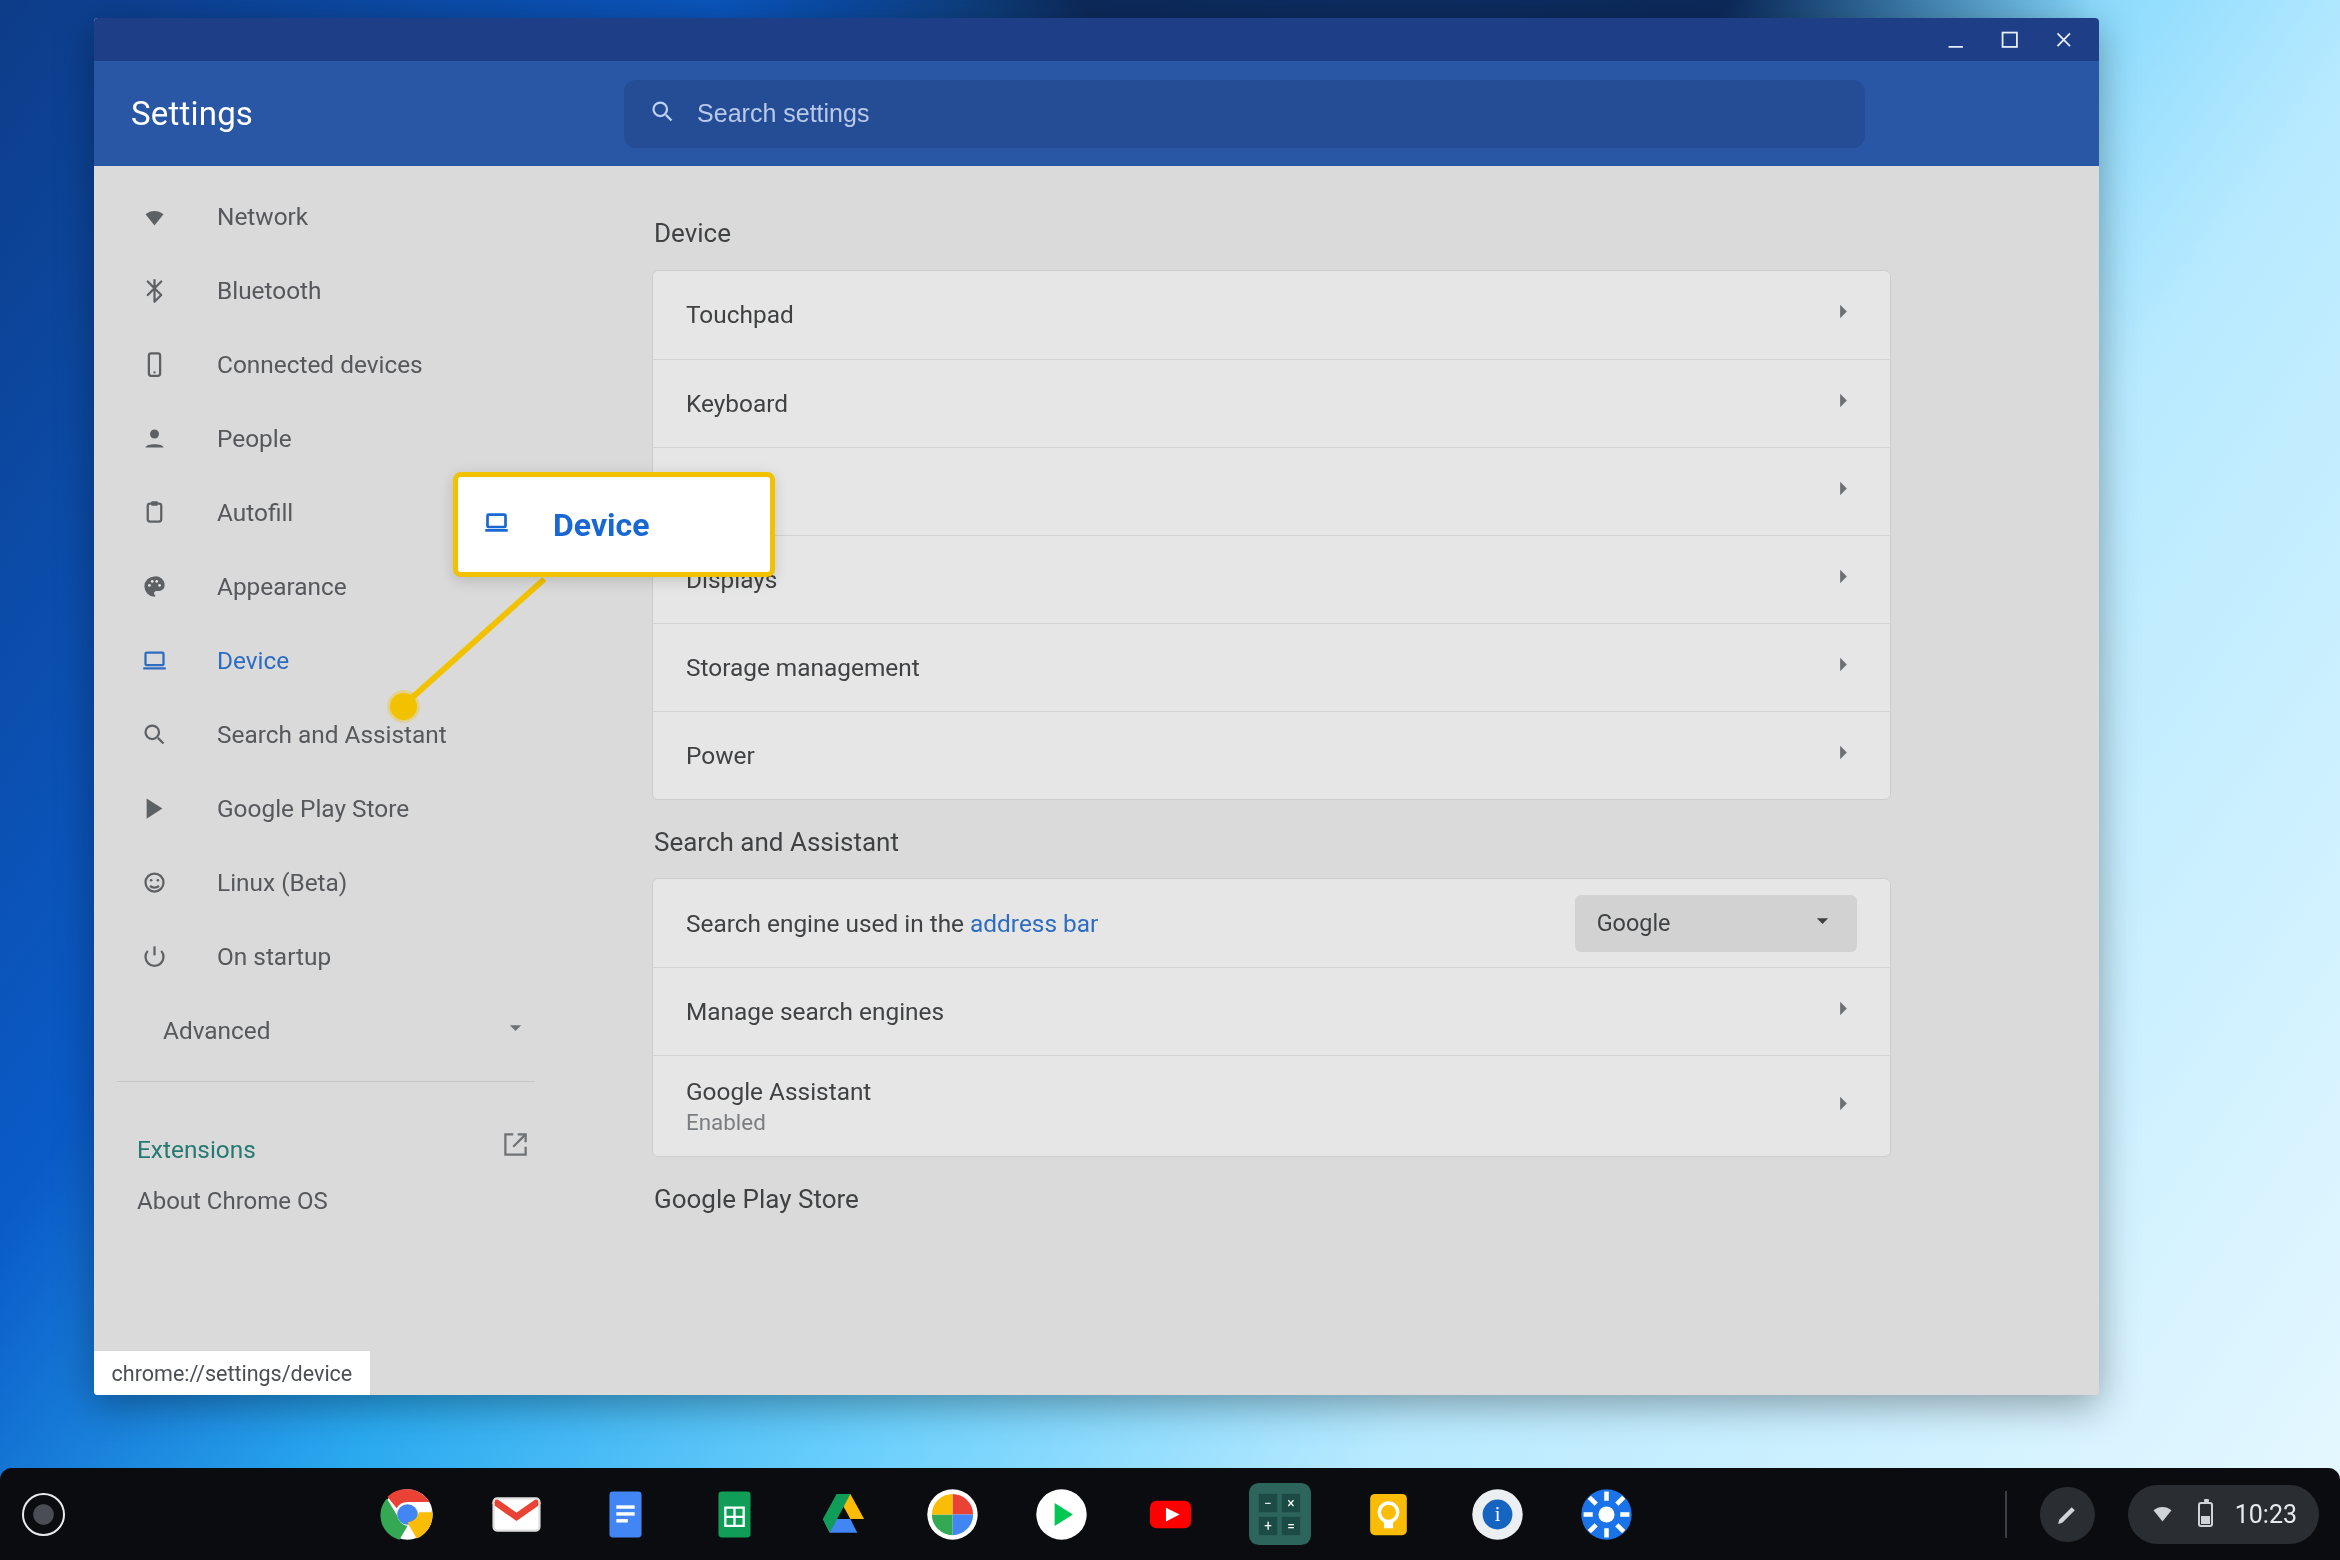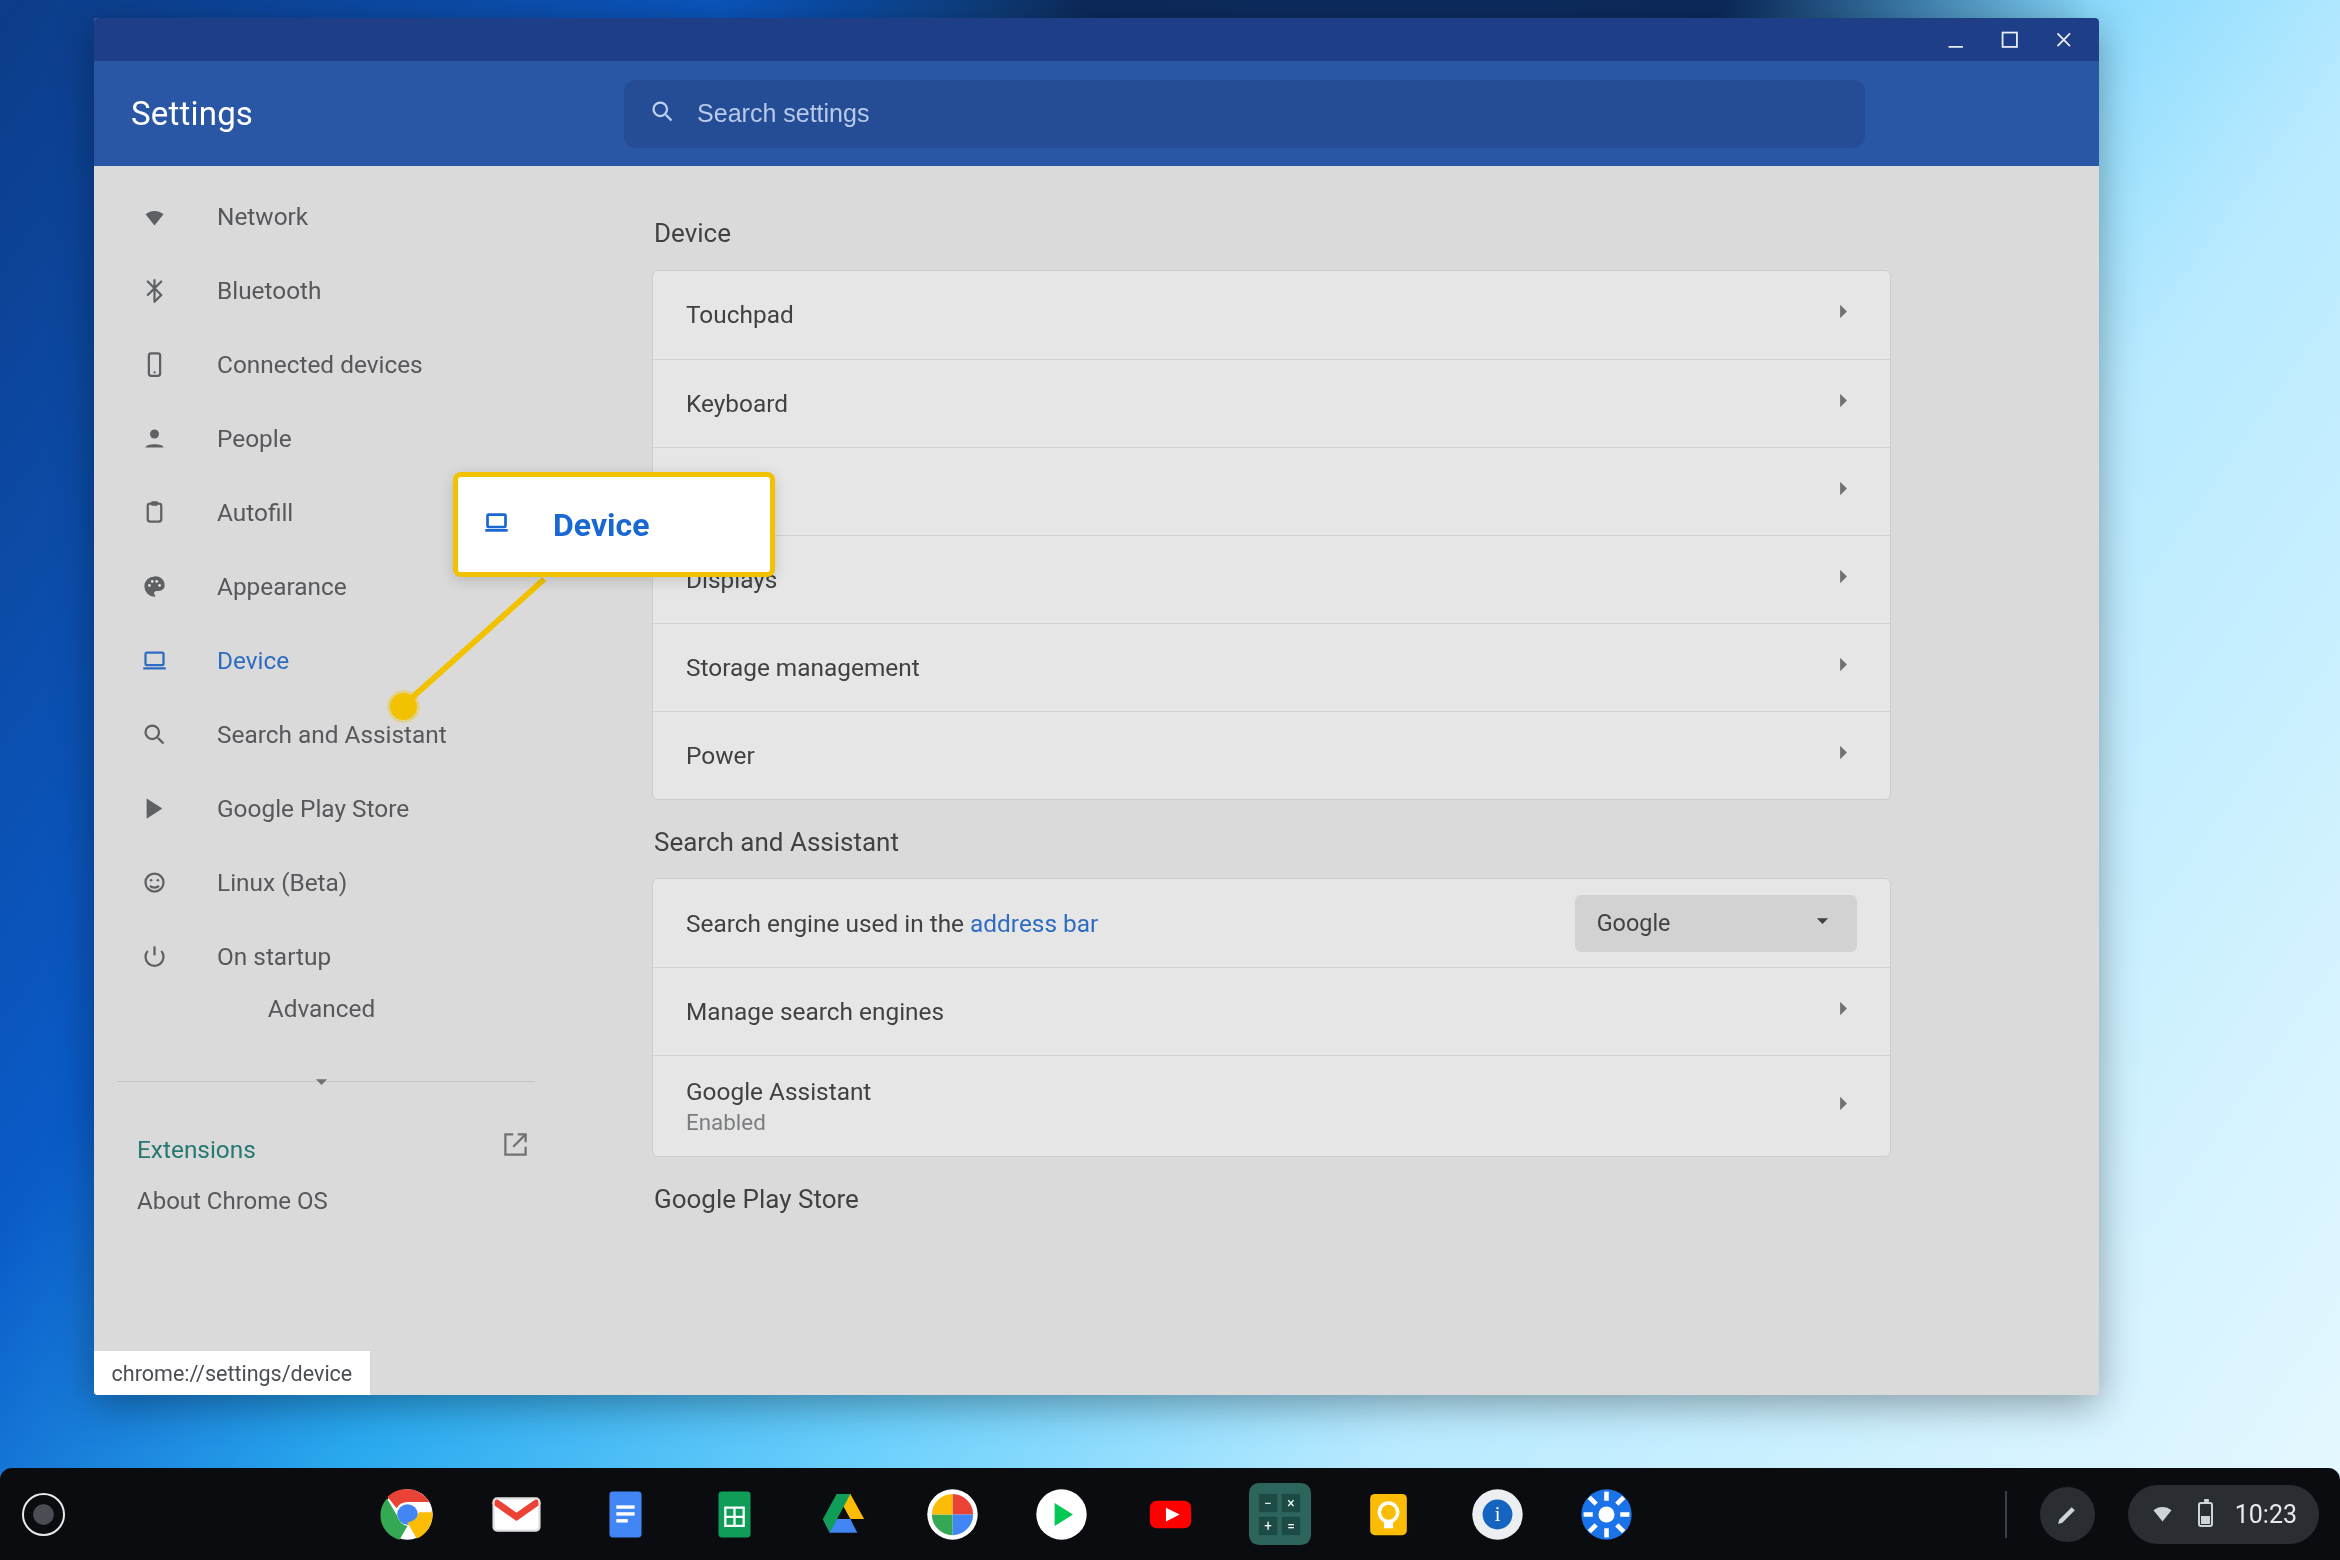--- a/index.html
+++ b/index.html
@@ -58,21 +58,21 @@
 
   .body { position:relative; display:flex; height: calc(100% - 148px); }
 
   
   .sidebar { width: 464px; padding: 13.7px 0 7.8px 0; }
   .nav-item { display:flex; align-items:center; height: 74px; padding: 0 0 0 43px; gap: 45px; color:#4b4e52; font-size: 24.4px; cursor:pointer; }
   .nav-item.active { color:#1967d2; }
   .nav-item .ic { width: 35px; height:35px; color:#56595d; display:flex; align-items:center; justify-content:center; }
   .nav-item.active .ic { color:#1967d2; }
   .nav-sep { height: 1px; background:#d7d8d9; margin: 13.7px 23.4px 7.8px 23.4px; }
-  .adv { display:flex; align-items:center; height: 74px; padding: 0 29px 0 20px; gap: 45px; color:#4b4e52; font-size: 24.4px; justify-content:space-between;flex-direction:column; }
+  .adv { display:flex; align-items:center; height: 74px; padding: 0 29px 0 69px; gap: 45px; color:#4b4e52; font-size: 24.4px; justify-content:space-between; }
   .adv .chev { color:#6b6e72; }
   .ext-row { display:flex; align-items:flex-end; justify-content:space-between; height: 74px; padding: 0 29px 0 43px; color:#0f766e; font-size: 24.4px; }
   .ext-row .open-ic { color:#6b6e72; }
   .about-row { display:flex; align-items:center; height: 74px; padding: 0 0 0 43px; color:#4b4e52; font-size: 24px; }
 
   
   .content { flex:1; padding: 25px 45px 23.4px 94px; overflow:auto; }
   .section-title { font-size: 26px; color:#2f3133; margin: 27px 0 21.5px 2px; font-weight:400; }
   .card { width: 1239px; background:#ffffff; border:1px solid #dfe0e1; border-radius: 5.9px; overflow:hidden; }
   .row { display:flex; align-items:center; min-height: 88px; padding: 0 33px; border-top:1px solid #e6e7e8; font-size: 24.4px; color:#2f3133; justify-content:space-between; cursor:pointer; }

